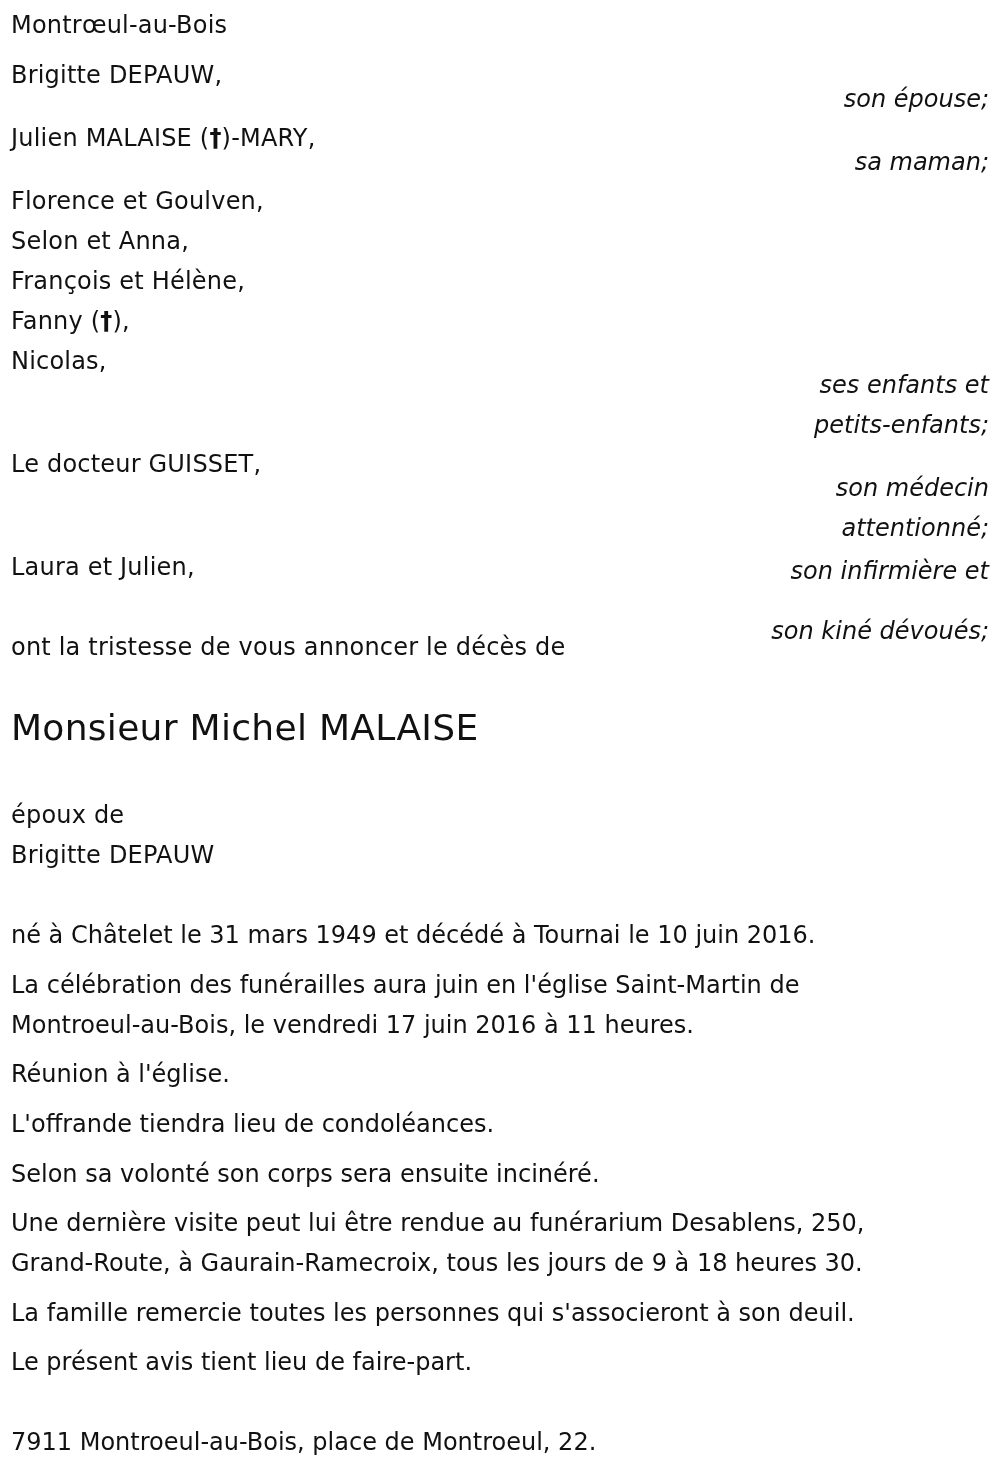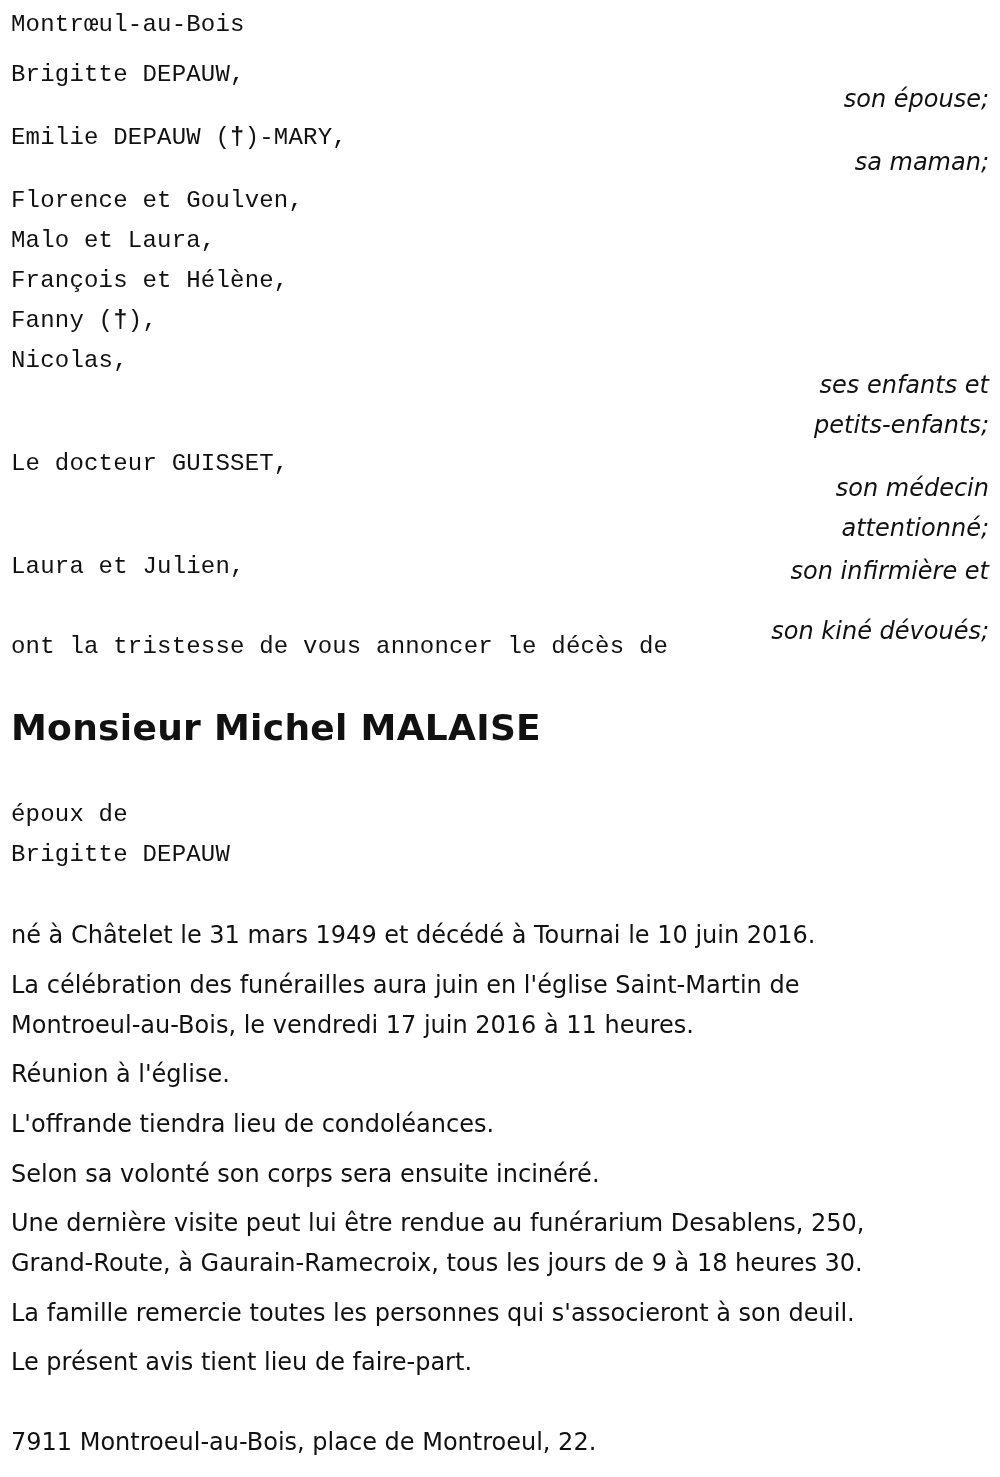--- a/index.html
+++ b/index.html
@@ -1,42 +1,42 @@
 <!DOCTYPE html>
 <html><head>
 <meta charset="utf-8">
 <style>
   html, body { margin: 0; padding: 0; background: #ffffff; }
   body {
     width: 1000px; height: 1477px; position: relative; overflow: hidden;
     font-family: "DejaVu Sans", "Liberation Sans", sans-serif;
     color: #111111;
   }
-  .t { position: absolute; left: 11px; font-size: 24px; line-height: 30px; white-space: nowrap; letter-spacing: 0.2px; font-family: Liberation Mono, monospace; }
+  .t { position: absolute; left: 11px; font-size: 24px; line-height: 30px; white-space: nowrap; letter-spacing: 0.2px; }
   .r { position: absolute; right: 11px; font-size: 24px; line-height: 30px; white-space: nowrap; font-style: italic; }
   .cross { font-weight: bold; }
-  .title { position: absolute; left: 11px; top: 706px; font-size: 36px; line-height: 44px; font-weight: bold; white-space: nowrap; letter-spacing: 0.3px; }
+  .title { position: absolute; left: 11px; top: 706px; font-size: 36px; line-height: 44px; font-weight: normal; white-space: nowrap; letter-spacing: 0.3px; }
   .p { position: absolute; left: 11px; font-size: 24px; line-height: 40px; white-space: nowrap; }
   b { font-weight: normal; }
 </style>
 </head>
 <body>
 
 <div>
 
   <div class="t" style="top:10px">Montrœul-au-Bois</div>
 
   <div class="t" style="top:60px">Brigitte DEPAUW,</div>
   <div class="r" style="top:84px">son épouse;</div>
 
-  <div class="t" style="top:123px"><span>Emilie DEPAUW (</span><span class="cross">†</span><span>)-MARY,</span></div>
+  <div class="t" style="top:123px"><span>Julien MALAISE (</span><span class="cross">†</span><span>)-MARY,</span></div>
   <div class="r" style="top:147px">sa maman;</div>
 
   <div class="t" style="top:186px">Florence et Goulven,</div>
-  <div class="t" style="top:226px">Malo et Laura,</div>
+  <div class="t" style="top:226px">Selon et Anna,</div>
   <div class="t" style="top:266px">François et Hélène,</div>
   <div class="t" style="top:306px"><span>Fanny (</span><span class="cross">†</span><span>),</span></div>
   <div class="t" style="top:346px">Nicolas,</div>
   <div class="r" style="top:370px">ses enfants et</div>
   <div class="r" style="top:410px">petits-enfants;</div>
 
   <div class="t" style="top:449px">Le docteur GUISSET,</div>
   <div class="r" style="top:473px">son médecin</div>
   <div class="r" style="top:513px">attentionné;</div>
 

